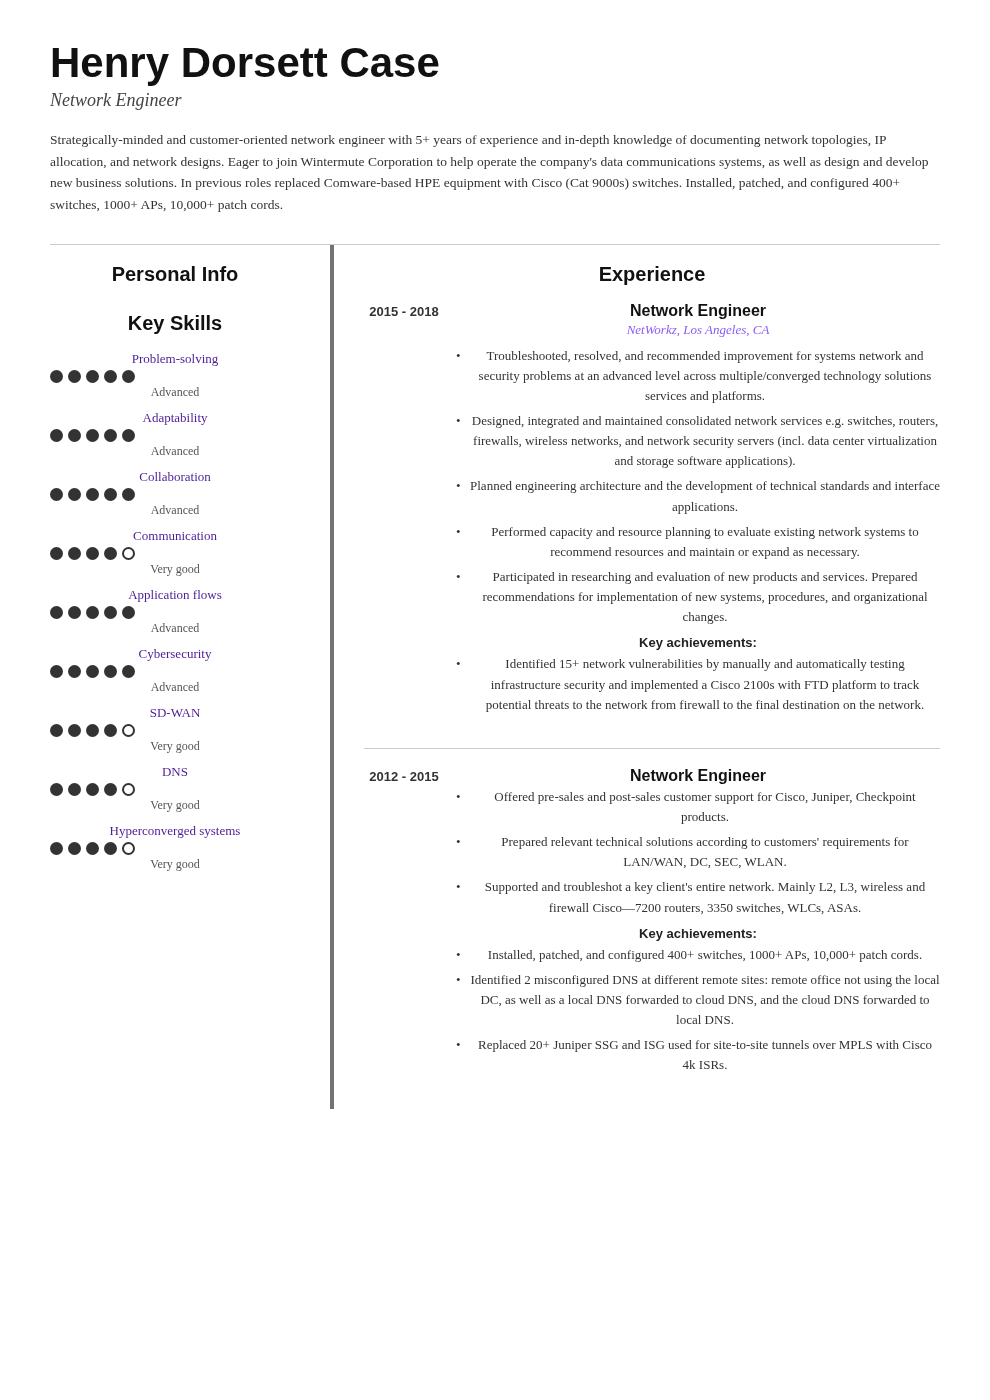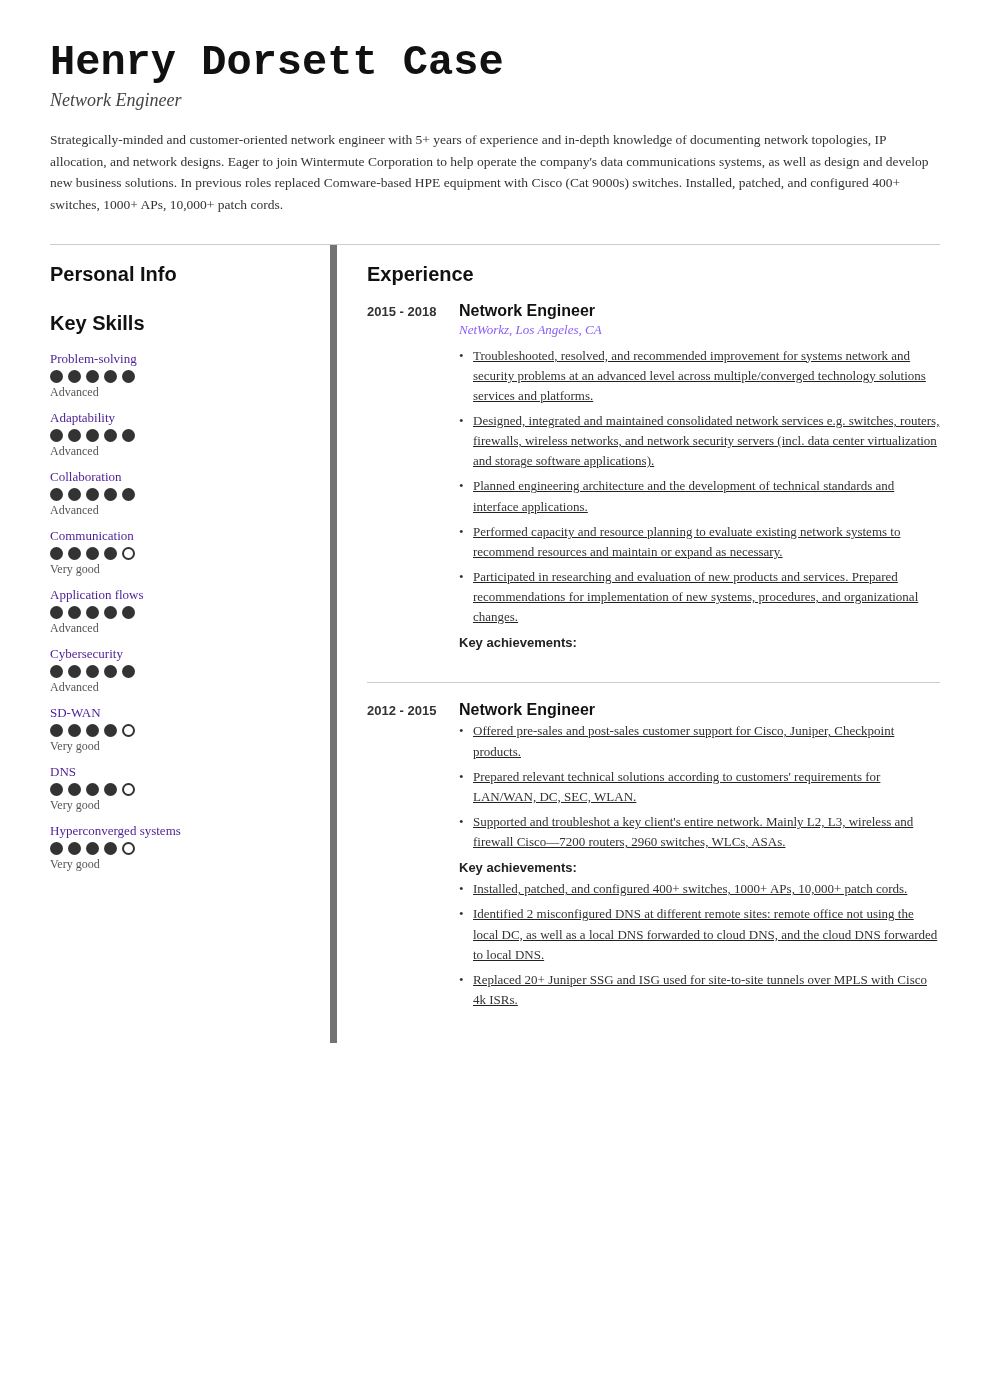--- a/index.html
+++ b/index.html
@@ -8,21 +8,21 @@
       font-size: 14px;
       color: #222;
       background: #fff;
       width: 990px;
       min-height: 1400px;
       padding: 40px 50px;
     }
     .header-name {
       font-size: 42px;
       font-weight: 900;
-      font-family: Liberation Mono, monospace;
+      font-family: Liberation Sans, sans-serif;
       color: #111;
       line-height: 1.1;
       margin-bottom: 4px;
     }
     .header-title {
       font-size: 18px;
       font-style: italic;
       color: #444;
       margin-bottom: 18px;
     }
@@ -35,32 +35,33 @@
     }
     .main-divider {
       border: none;
       border-top: 1px solid #ccc;
       margin-bottom: 0;
     }
     .two-col {
       display: flex;
       gap: 0;
       margin-top: 0;
+      text-align: center;
     }
     .left-col {
       width: 280px;
       min-width: 280px;
       padding-right: 30px;
       padding-top: 18px;
     }
     .right-col {
       flex: 1;
       padding-left: 30px;
       padding-top: 18px;
-      border-left: 7px solid #737373;
+      border-left: 4px solid #737373;
     }
     .section-title {
       font-size: 20px;
       font-weight: 900;
       font-family: Arial, sans-serif;
       color: #111;
       margin-bottom: 14px;
       padding-bottom: 2px;
     }
     .info-label {
@@ -132,21 +133,20 @@
     }
     .exp-company {
       font-style: italic;
       font-size: 13px;
       color: #8b5cf6;
       margin-bottom: 8px;
     }
     .exp-bullets {
       list-style: none;
       padding: 0;
-      text-decoration: underline;
     }
     .exp-bullets li {
       font-size: 13px;
       color: #333;
       line-height: 1.55;
       margin-bottom: 5px;
       padding-left: 14px;
       position: relative;
     }
     .exp-bullets li::before {
@@ -303,32 +303,33 @@
             <div class="exp-company">NetWorkz, Los Angeles, CA</div>
             <ul class="exp-bullets">
               <li>Troubleshooted, resolved, and recommended improvement for systems network and security problems at an advanced level across multiple/converged technology solutions services and platforms.</li>
               <li>Designed, integrated and maintained consolidated network services e.g. switches, routers, firewalls, wireless networks, and network security servers (incl. data center virtualization and storage software applications).</li>
               <li>Planned engineering architecture and the development of technical standards and interface applications.</li>
               <li>Performed capacity and resource planning to evaluate existing network systems to recommend resources and maintain or expand as necessary.</li>
               <li>Participated in researching and evaluation of new products and services. Prepared recommendations for implementation of new systems, procedures, and organizational changes.</li>
             </ul>
             <div class="key-achievements">Key achievements:</div>
             <ul class="exp-bullets">
+              <li>Identified 15+ network vulnerabilities by manually and automatically testing infrastructure security and implemented a Cisco 2100s with FTD platform to track potential threats to the network from firewall to the final destination on the network.</li>
             </ul>
           </div>
         </div>
         <hr class="exp-divider">
         <div class="exp-item">
           <div class="exp-years">2012 - 2015</div>
           <div class="exp-content">
             <div class="exp-job-title">Network Engineer</div>
             <ul class="exp-bullets">
               <li>Offered pre-sales and post-sales customer support for Cisco, Juniper, Checkpoint products.</li>
               <li>Prepared relevant technical solutions according to customers' requirements for LAN/WAN, DC, SEC, WLAN.</li>
-              <li>Supported and troubleshot a key client's entire network. Mainly L2, L3, wireless and firewall Cisco—7200 routers, 2960 switches, WLCs, ASAs.</li>
+              <li>Supported and troubleshot a key client's entire network. Mainly L2, L3, wireless and firewall Cisco—7200 routers, 3350 switches, WLCs, ASAs.</li>
             </ul>
             <div class="key-achievements">Key achievements:</div>
             <ul class="exp-bullets">
               <li>Installed, patched, and configured 400+ switches, 1000+ APs, 10,000+ patch cords.</li>
               <li>Identified 2 misconfigured DNS at different remote sites: remote office not using the local DC, as well as a local DNS forwarded to cloud DNS, and the cloud DNS forwarded to local DNS.</li>
               <li>Replaced 20+ Juniper SSG and ISG used for site-to-site tunnels over MPLS with Cisco 4k ISRs.</li>
             </ul>
           </div>
         </div>
       </div>

